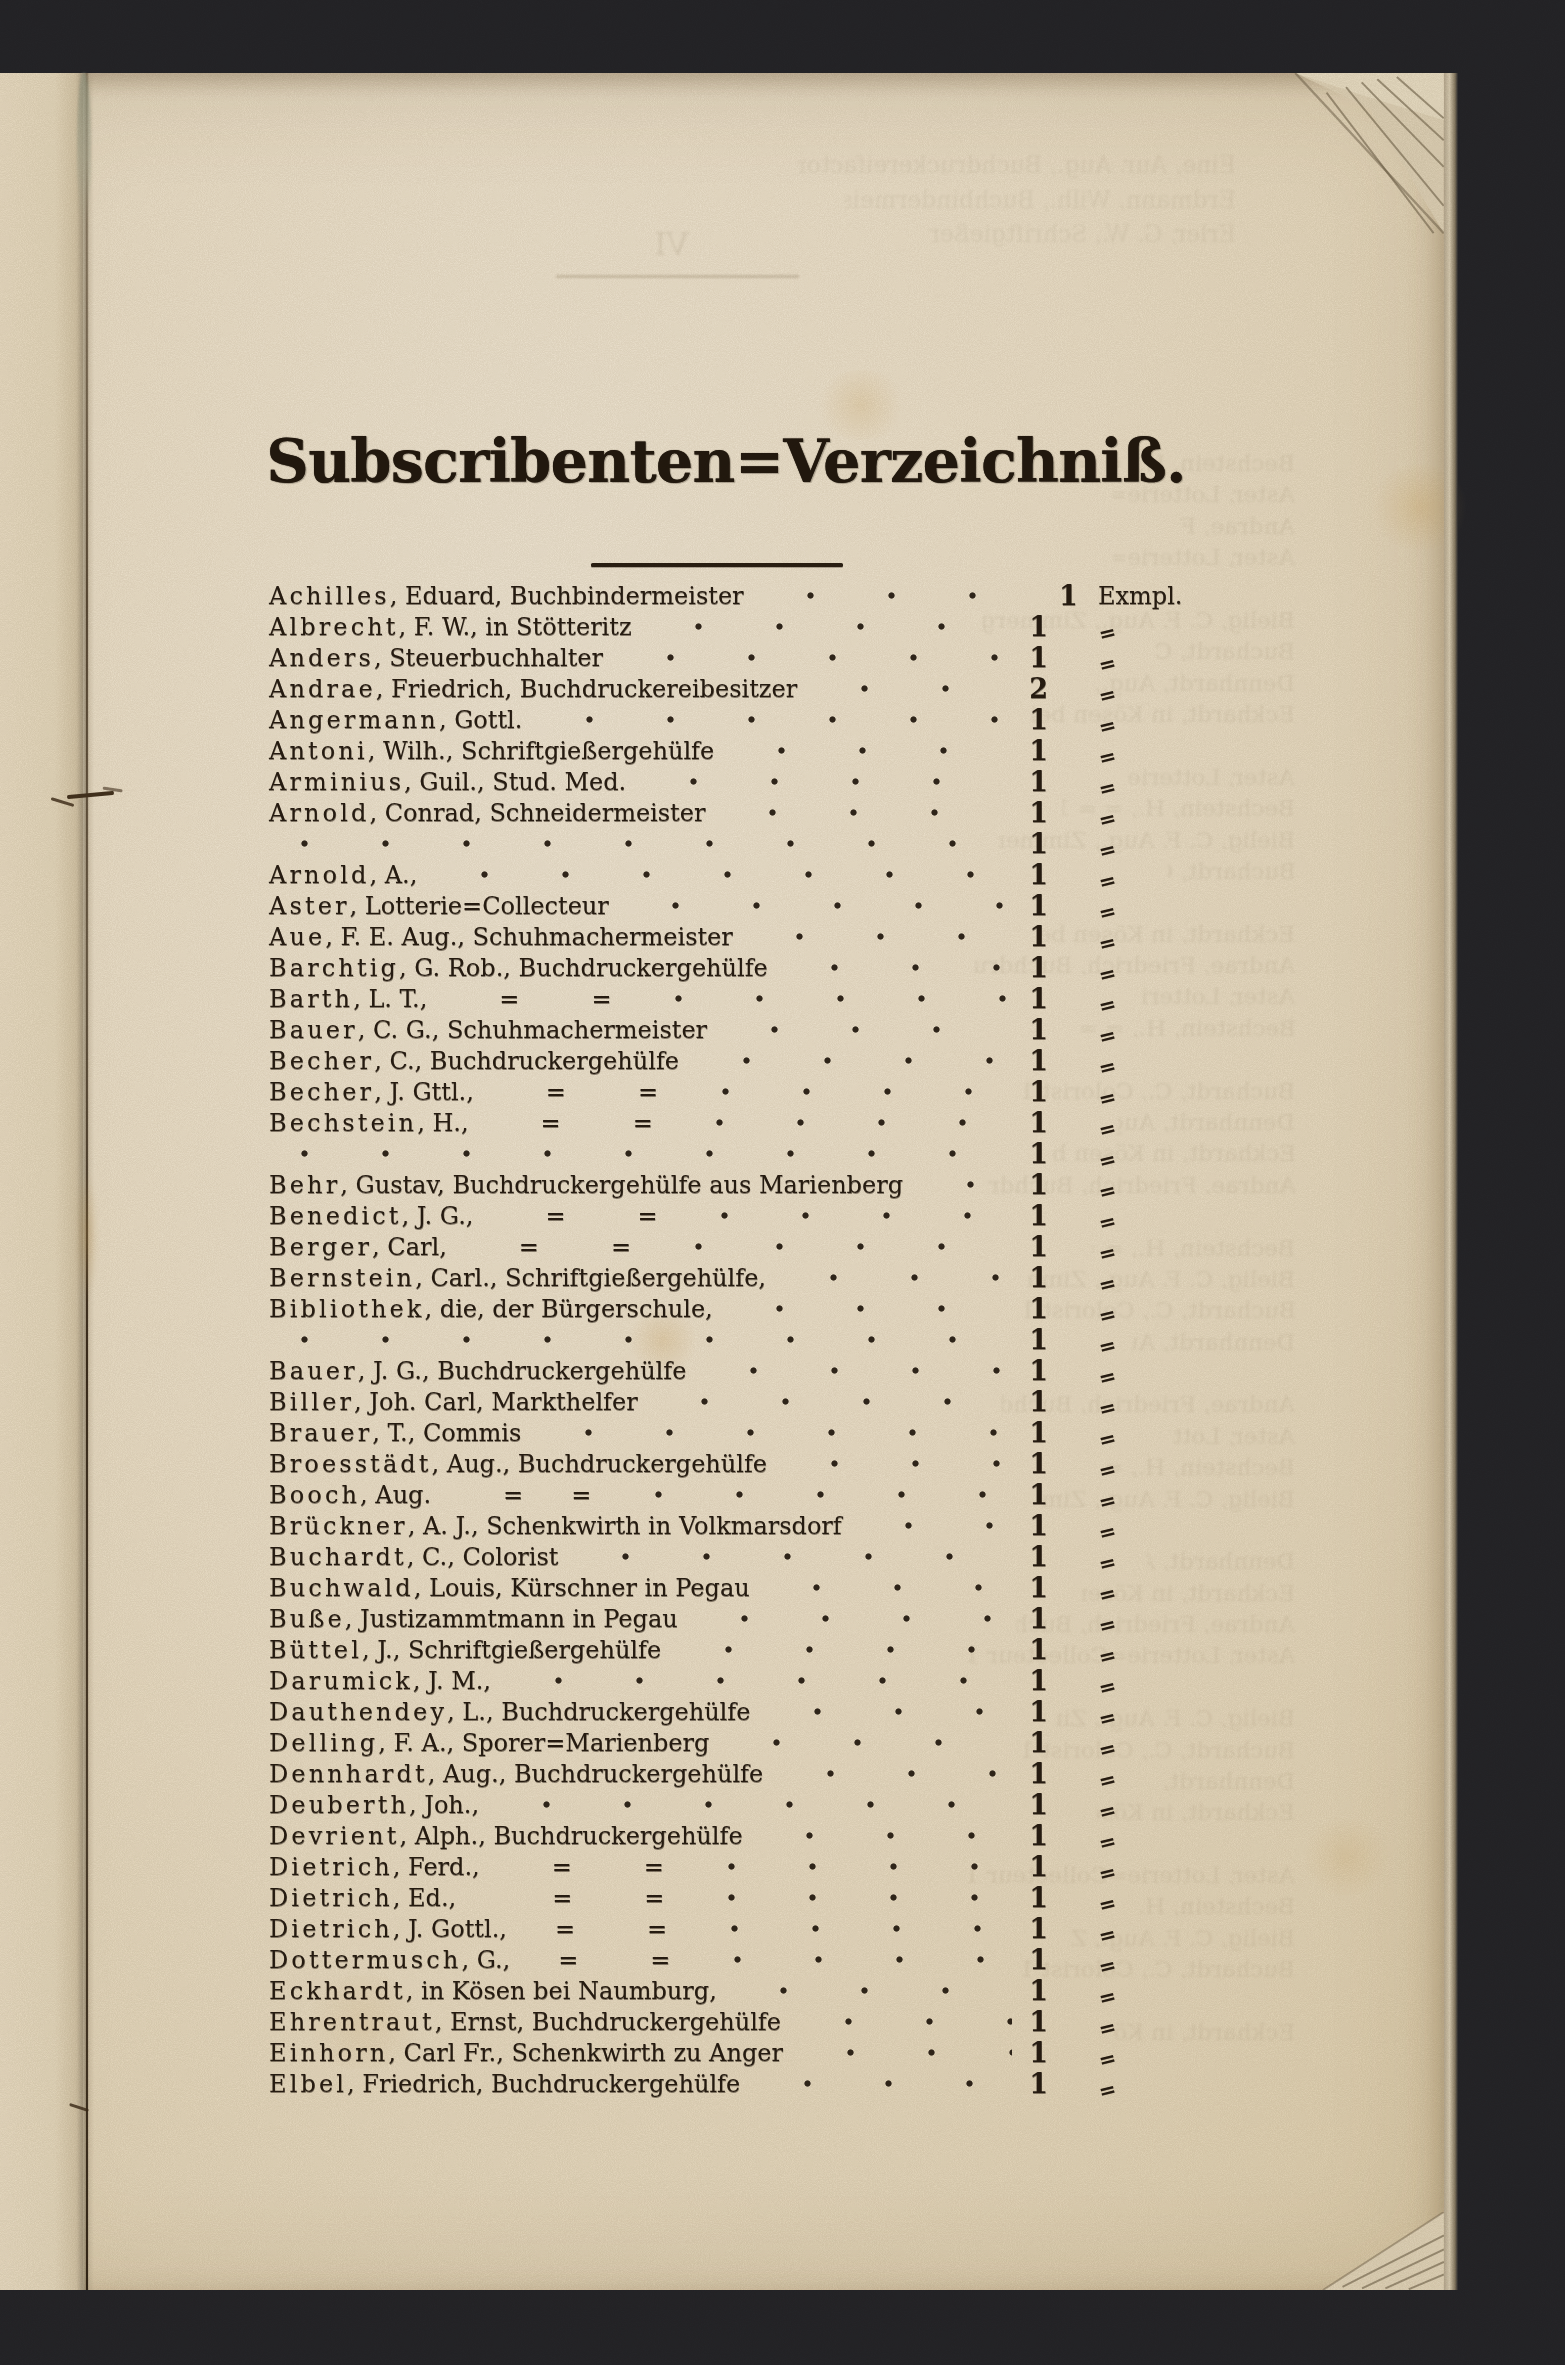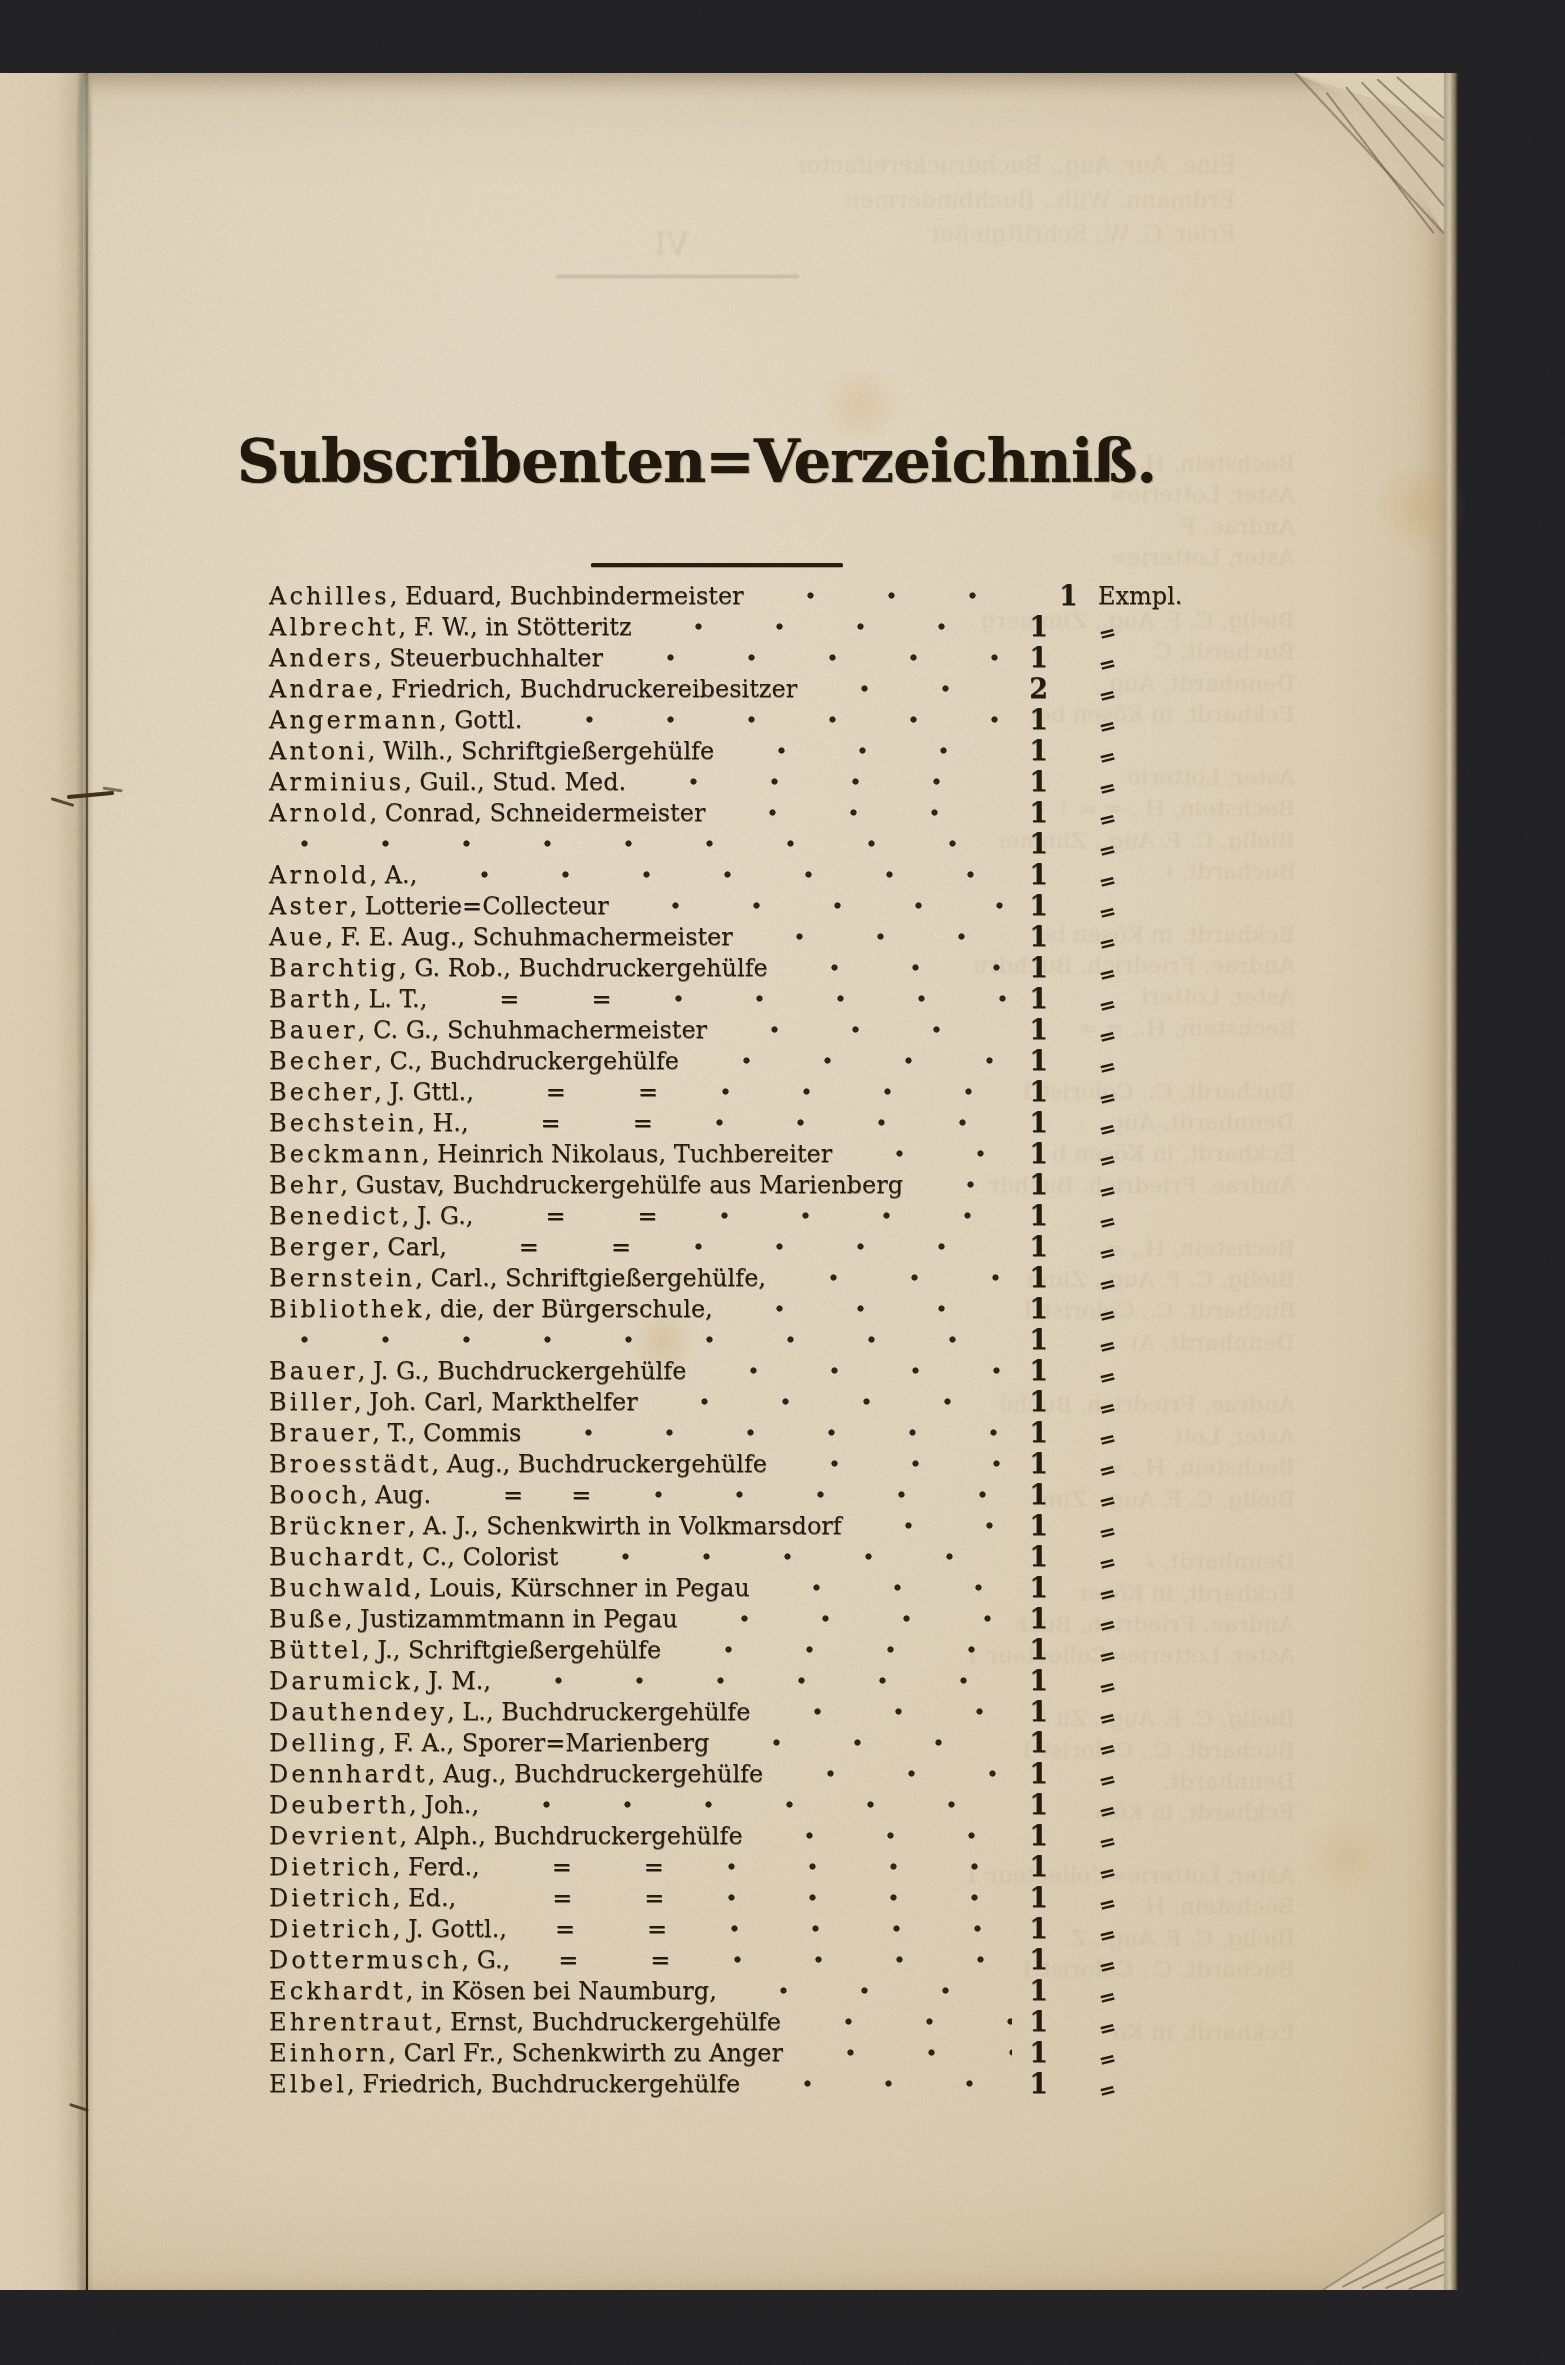--- a/index.html
+++ b/index.html
@@ -31,21 +31,21 @@
   .stitch-tick{position:absolute;left:69px;top:2033px;width:20.3px;height:3.1px;background:rgba(60,43,23,.8);transform:rotate(18deg);border-radius:1.6px;}
   
   .blob{position:absolute;border-radius:50%;pointer-events:none;}
   
   #showthrough{position:absolute;left:0;top:0;width:100%;height:100%;z-index:1;}
   .ghost{position:absolute;white-space:nowrap;overflow:hidden;color:#8d7b5c;
          transform:scaleX(-1);filter:blur(1px);font-size:23.5px;opacity:.13;}
   .ghost-dash{position:absolute;height:3.1px;background:#8d7b5c;opacity:.28;filter:blur(0.8px);}
   
   .textblock{position:absolute;left:237px;top:0;width:978px;z-index:2;color:#281d12;}
-  .title{margin:0;position:absolute;left:0;top:354px;width:100%;text-align:left;
+  .title{margin:0;position:absolute;left:0;top:354px;width:100%;text-align:center;
          font-size:59px;font-weight:bold;letter-spacing:-0.8px;color:#241a0f;
          text-shadow:0 0 0.8px rgba(36,26,15,.95),1.2px 1.2px 0.8px rgba(36,26,15,.25);}
   .title-rule{position:absolute;left:354px;top:490px;width:252px;height:3.9px;background:#2c2013;
          border-radius:1.6px;box-shadow:0 0.8px 0 rgba(44,32,19,.4);}
   #subscriber-list{list-style:none;margin:0;padding:0;position:absolute;left:0;top:507px;width:978px;}
   .row{display:flex;align-items:center;height:31px;font-size:24px;line-height:28px;
        text-shadow:0.3px 0.5px 0.5px rgba(40,28,16,.5);}
   .nm{flex:0 0 auto;white-space:pre;margin-left:32px;}
   .surname{letter-spacing:.13em;}
   .leader{flex:1 1 auto;min-width:20.3px;height:100%;margin:0 4.7px 0 15.7px;
@@ -234,21 +234,20 @@
     <span class="count">1</span>
     <span class="unit dito">=</span>
   </li>
           <li class="row">
     <span class="nm"><span class="surname">Bechstein</span><span class="rest">, H.,   =   =</span></span>
     <span class="leader"></span>
     <span class="count">1</span>
     <span class="unit dito">=</span>
   </li>
           <li class="row">
-    <span class="nm"><span class="surname">Beckmann</span><span class="rest">, Heinrich Nikolaus, Tuchbereiter</span></span>
     <span class="leader"></span>
     <span class="count">1</span>
     <span class="unit dito">=</span>
   </li>
           <li class="row">
     <span class="nm"><span class="surname">Behr</span><span class="rest">, Gustav, Buchdruckergehülfe aus Marienberg</span></span>
     <span class="leader"></span>
     <span class="count">1</span>
     <span class="unit dito">=</span>
   </li>

